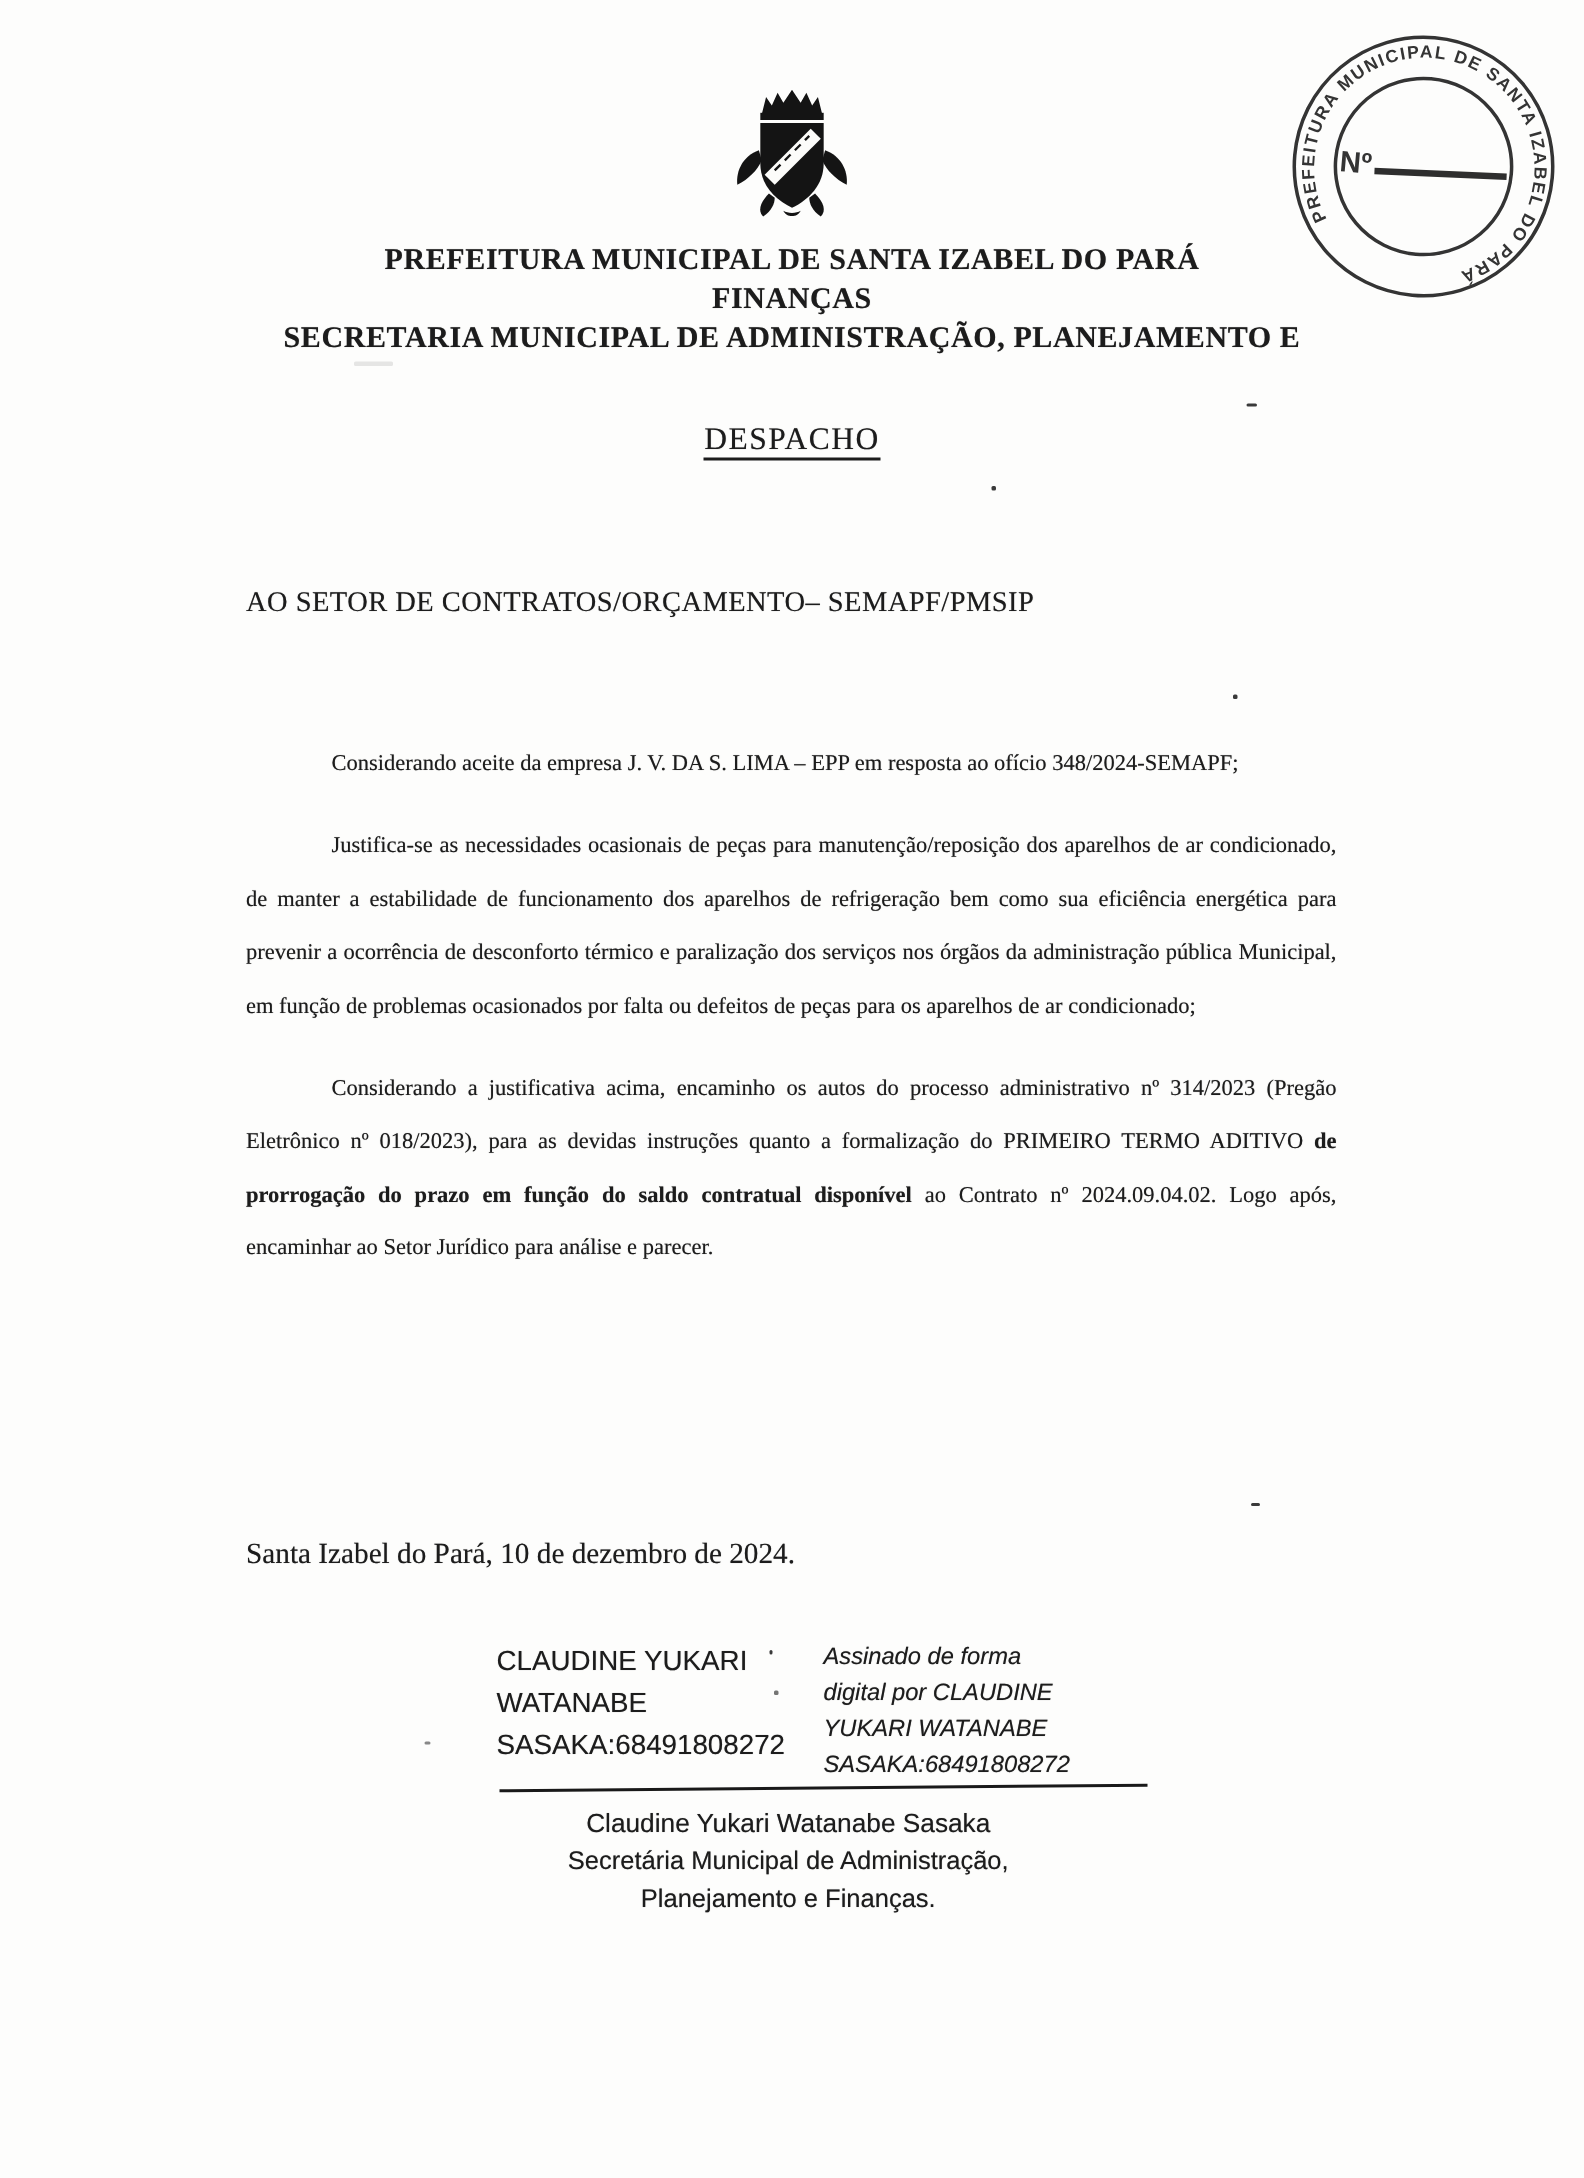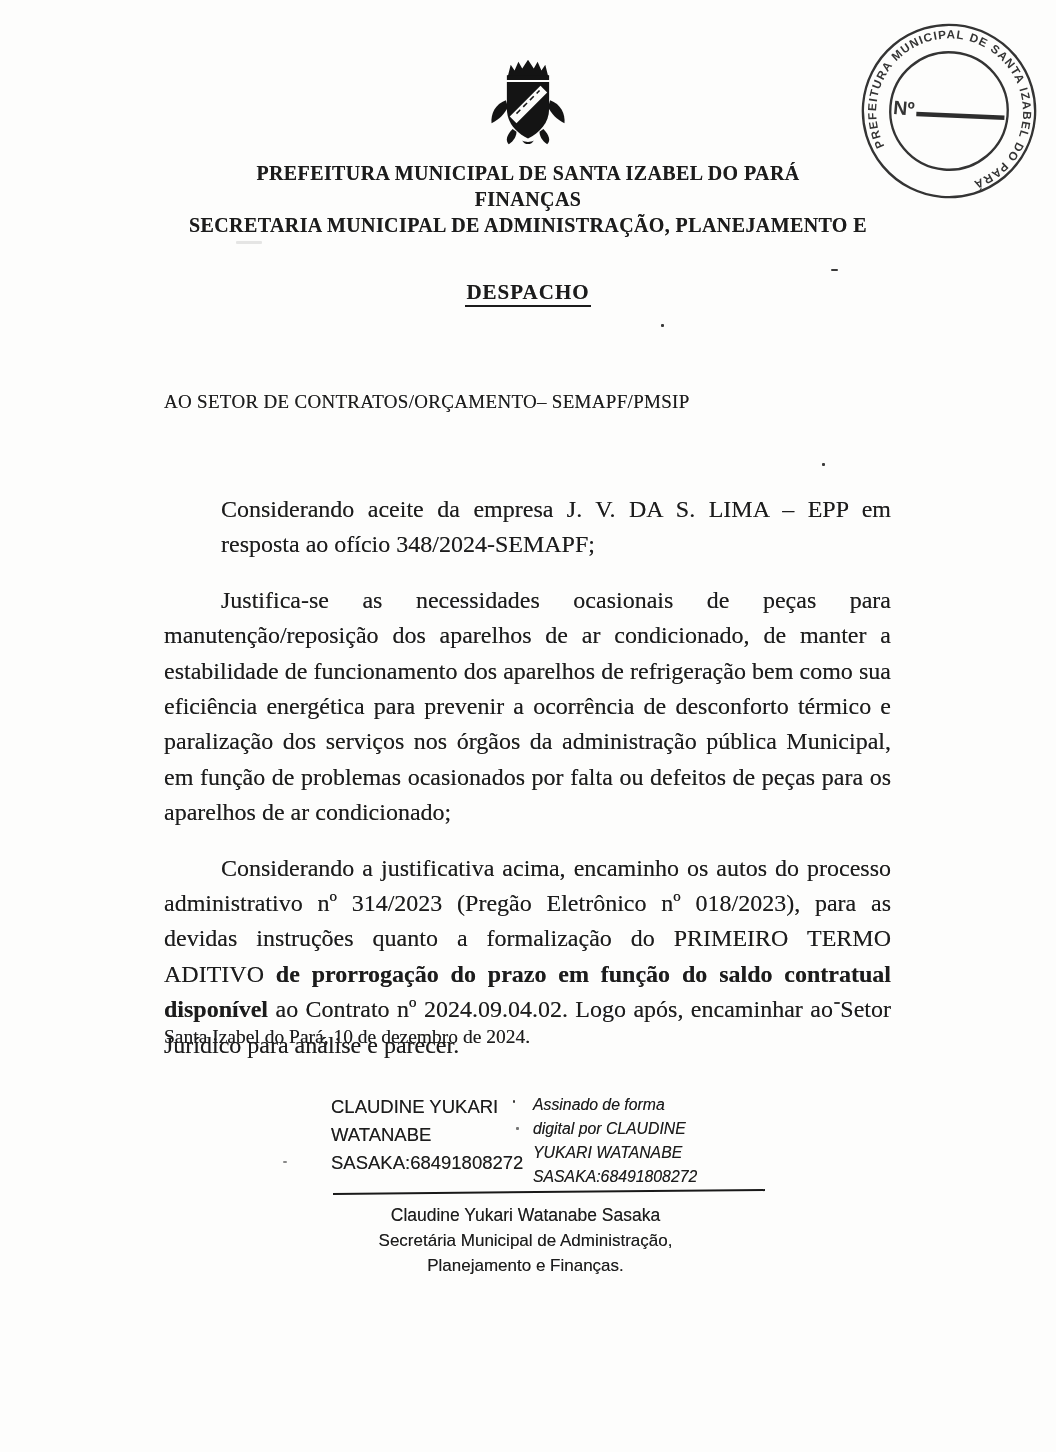--- a/index.html
+++ b/index.html
@@ -33,51 +33,51 @@
     text-align: center;
     font-weight: bold;
     font-size: 20px; line-height: 26px;
     letter-spacing: .4px;
   }
 
   
   .doc-title {
     position: absolute; top: 280px; left: 0; width: 100%;
     text-align: center;
-    font-size: 21px; font-weight: bold; letter-spacing: 1px;
+    font-size: 21px; font-weight: normal; letter-spacing: 1px;
   }
   .doc-title span { border-bottom: 2.5px solid var(--ink); padding: 0 1px 1px 1px; }
 
   
   .addressee {
     position: absolute; top: 391px; left: 164px;
     font-size: 19px; letter-spacing: .3px;
   }
 
   
   .body-text {
     position: absolute; top: 492px; left: 164px; width: 727px;
-    font-size: 24px; line-height: 35.4px;
+    font-size: 15px; line-height: 35.4px;
     text-align: justify;
   }
   .para { margin: 0 0 3px 0; }
   .para.block { margin-left: 57px; }
   .para.first-line { text-indent: 57px; margin-top: 20px; }
   .para .b { font-weight: bold; }
 
   
   .dateline {
     position: absolute; top: 1026px; left: 164px; width: 727px;
     text-align: left; font-size: 19.5px;
   }
 
   
   .sig-block {
     position: absolute; top: 1093px; left: 331px;
-    display: flex; gap: 6px;
+    display: flex; gap: 22px;
     font-family: "Liberation Sans", sans-serif;
   }
   .sig-cert {
     width: 196px;
     font-size: 18.5px; line-height: 28px;
     white-space: pre-line;
   }
   .sig-attest {
     width: 190px;
     font-size: 15.8px; line-height: 24px;

